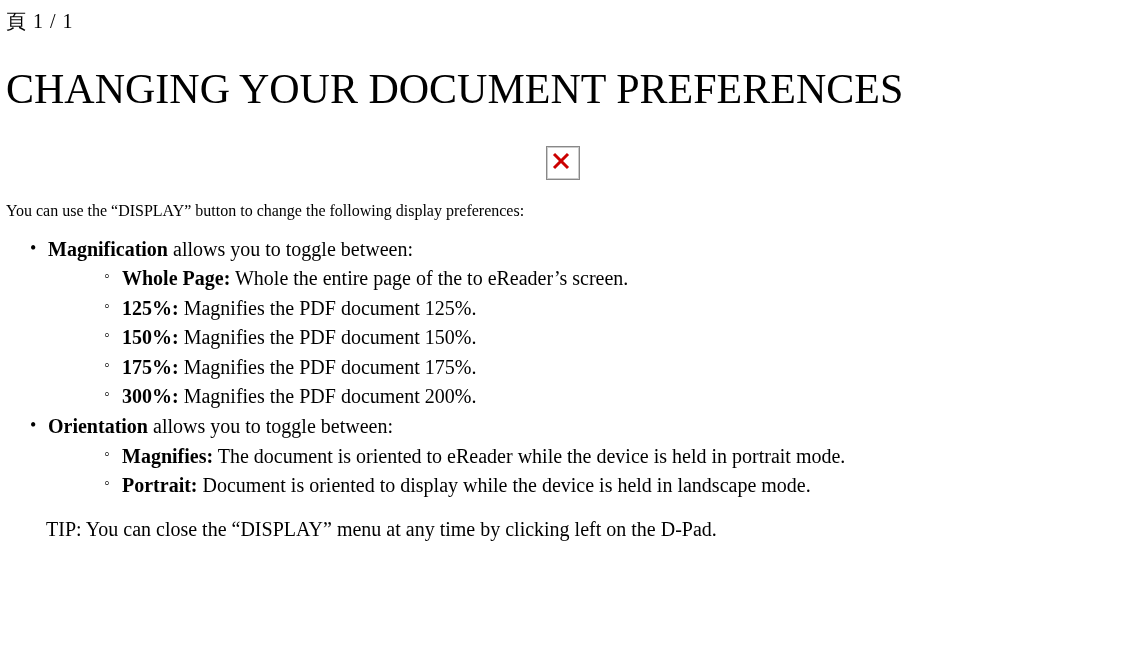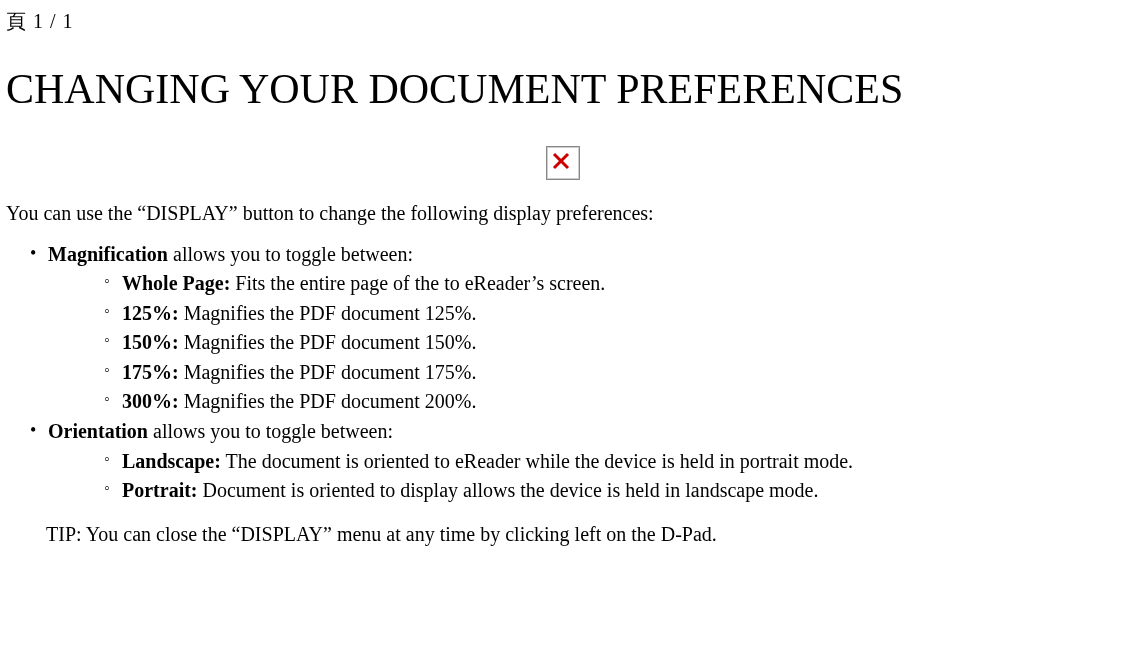--- a/index.html
+++ b/index.html
@@ -36,21 +36,21 @@
     border: 1px solid #888;
     padding: 2px;
     box-shadow: inset 0 0 0 1px #ccc;
     position: relative;
     background: #fff;
   }
   .broken-image svg {
     display: block;
   }
   p.intro {
-    font-size: 20px;
+    font-size: 16px;
     margin: 4px 0 16px 0;
   }
   ul.outer {
     list-style: none;
     padding: 0;
     margin: 1px 0 0 28px;
     font-size: 20px;
   }
   ul.outer > li {
     margin: 2px 0;
@@ -107,31 +107,31 @@
       </svg>
     </span>
   </div>
 
   <p class="intro">You can use the “DISPLAY” button to change the following display preferences:</p>
 
   <ul class="outer">
     <li>
       <span class="b">Magnification</span><span> allows you to toggle between:</span>
       <ul class="inner">
-        <li><span class="b">Whole Page:</span><span> Fits the entire page of the to eReader’s screen.</span></li>
+        <li><span class="b">Whole Page:</span><span> Whole the entire page of the to eReader’s screen.</span></li>
         <li><span class="b">125%:</span><span> Magnifies the PDF document 125%.</span></li>
         <li><span class="b">150%:</span><span> Magnifies the PDF document 150%.</span></li>
         <li><span class="b">175%:</span><span> Magnifies the PDF document 175%.</span></li>
         <li><span class="b">300%:</span><span> Magnifies the PDF document 200%.</span></li>
       </ul>
     </li>
     <li>
       <span class="b">Orientation</span><span> allows you to toggle between:</span>
       <ul class="inner">
-        <li><span class="b">Landscape:</span><span> The document is oriented to eReader while the device is held in portrait mode.</span></li>
-        <li><span class="b">Portrait:</span><span> Document is oriented to display allows the device is held in landscape mode.</span></li>
+        <li><span class="b">Magnifies:</span><span> The document is oriented to eReader while the device is held in portrait mode.</span></li>
+        <li><span class="b">Portrait:</span><span> Document is oriented to display while the device is held in landscape mode.</span></li>
       </ul>
     </li>
   </ul>
 
   <p class="tip">TIP: You can close the “DISPLAY” menu at any time by clicking left on the D-Pad.</p>
 
 </div>
 
 </body></html>

